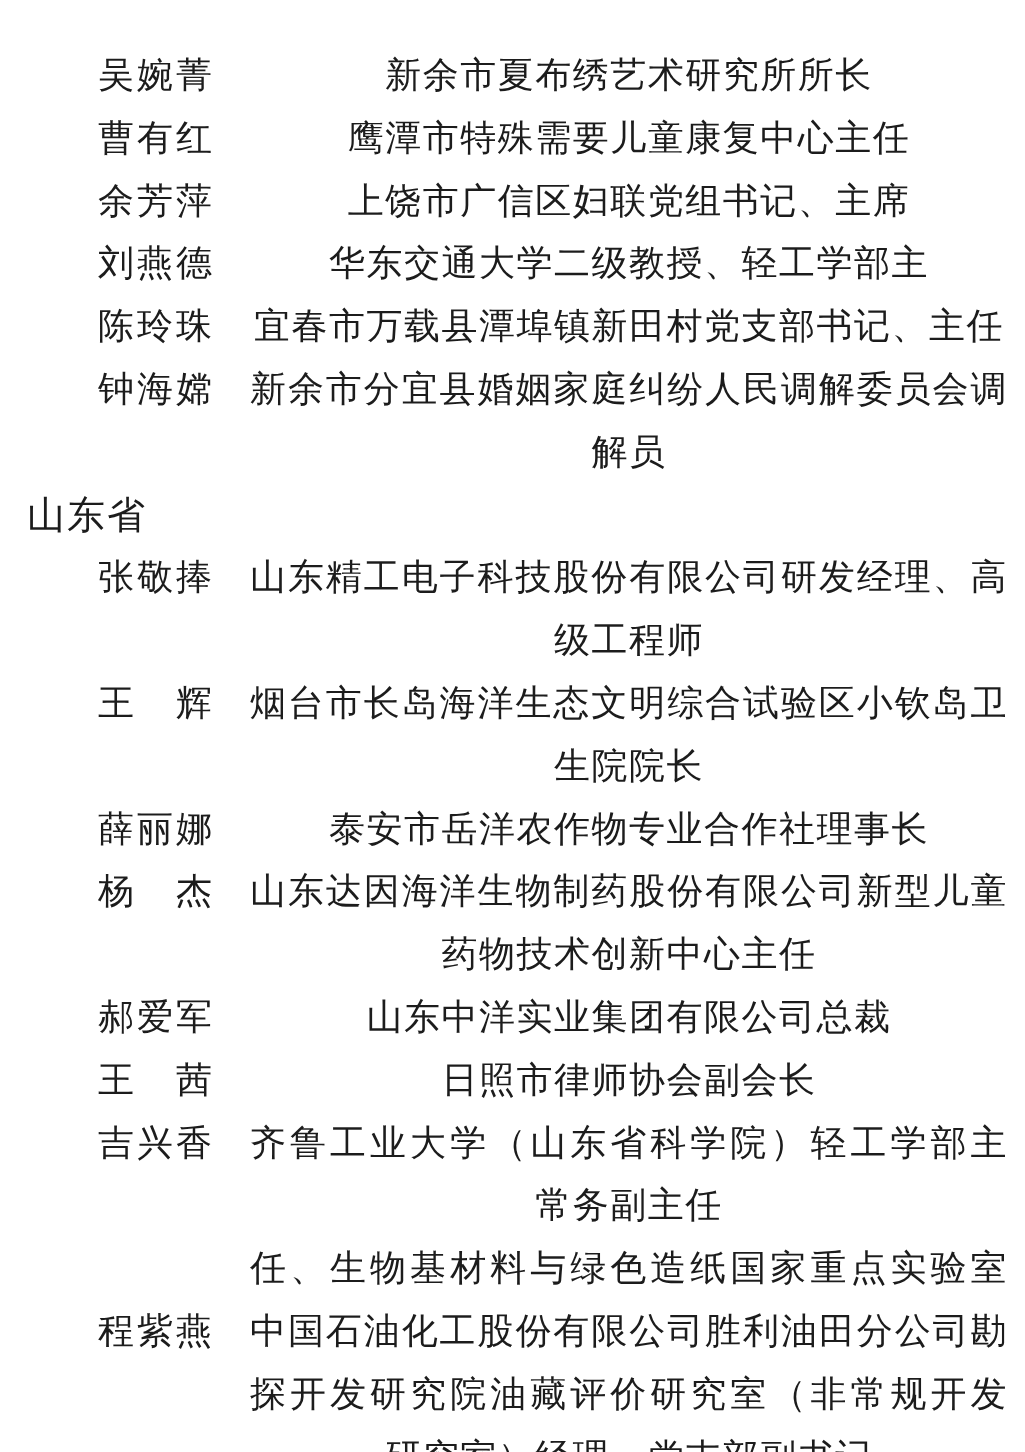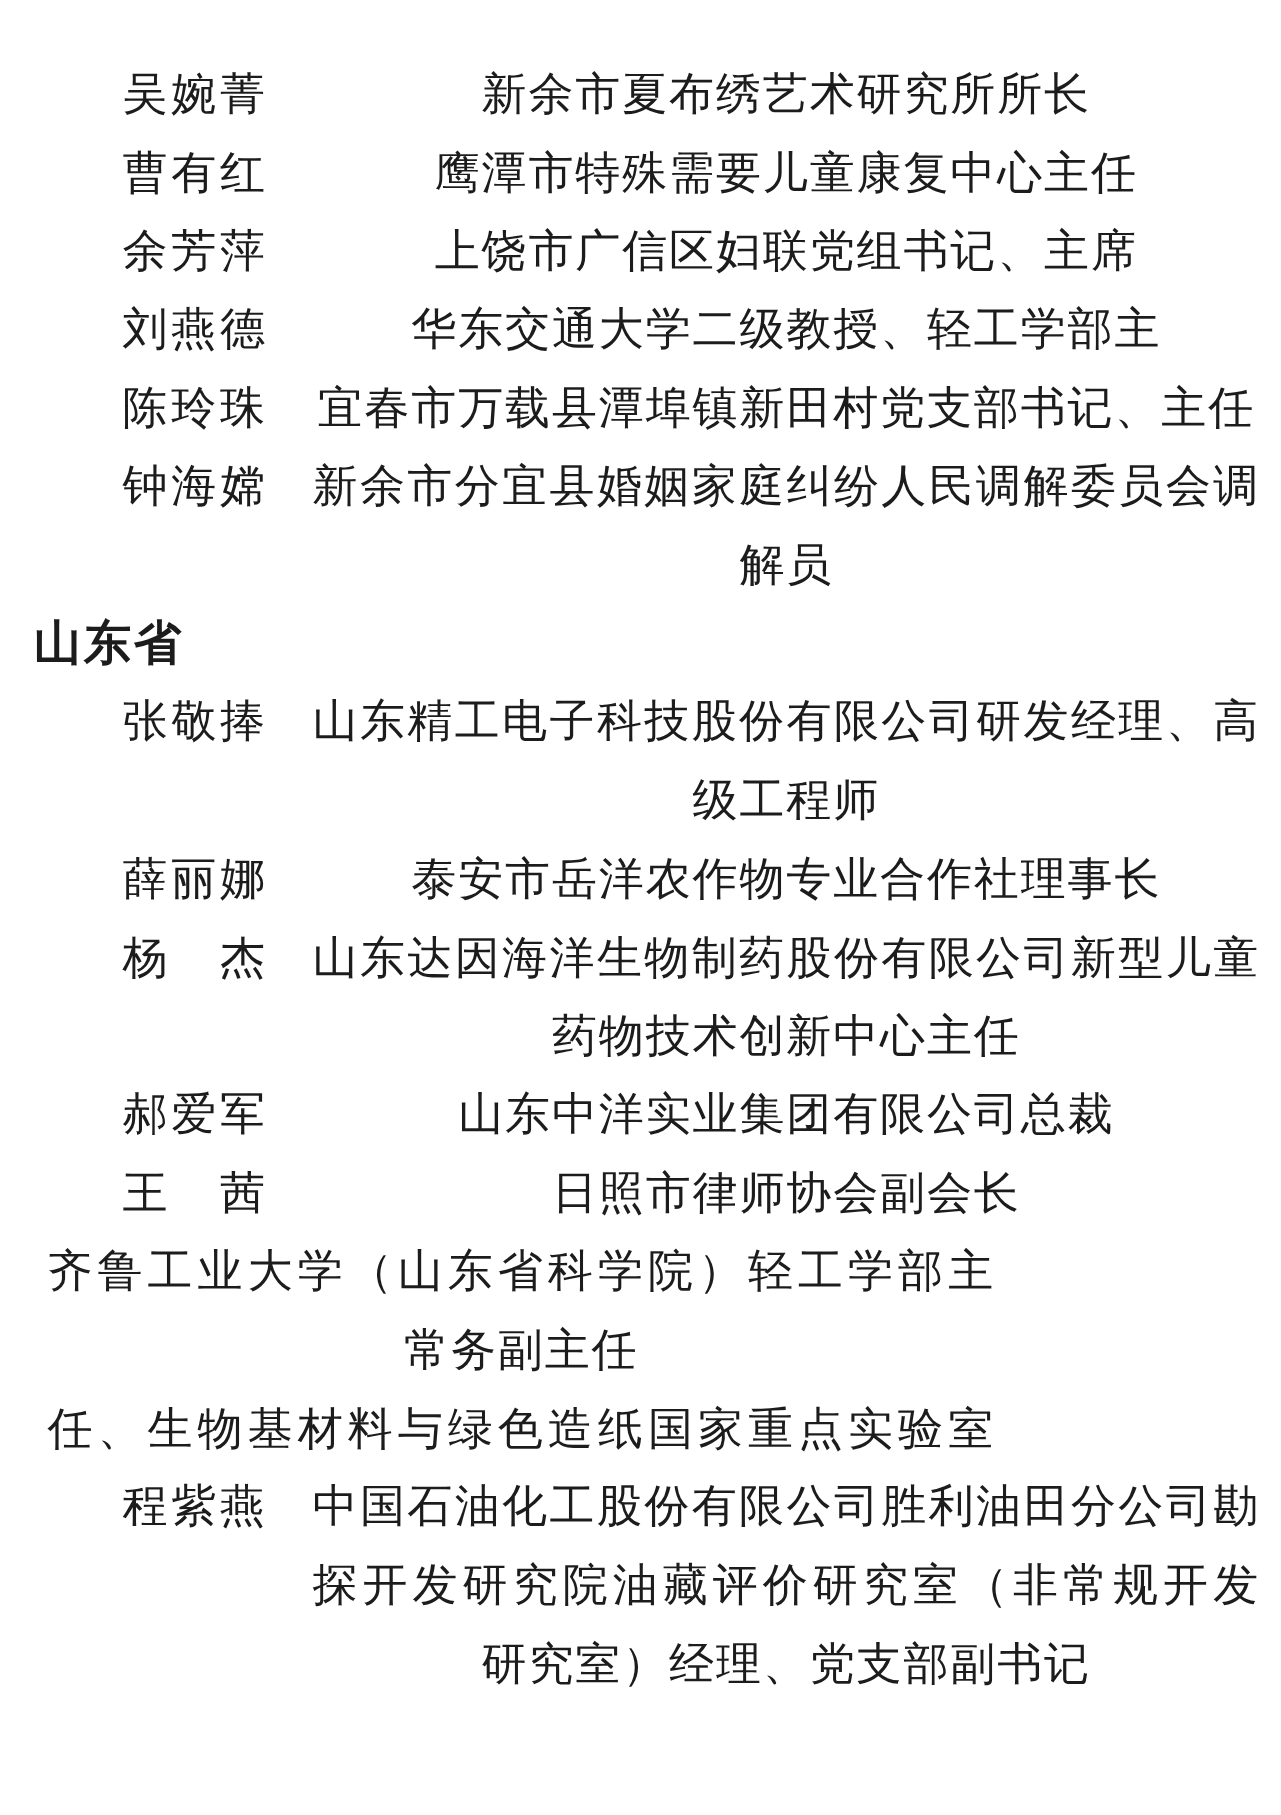--- a/index.html
+++ b/index.html
@@ -20,21 +20,21 @@
     color: #1c1c1c;
     font-family: "Liberation Serif", "DejaVu Serif", serif;
     font-size: 36px;
     letter-spacing: 1.5px;
     margin-top: 34px;
   }
   .section-header {
     margin-left: 27px;
     line-height: 62.8px;
     font-family: "Liberation Sans", "DejaVu Sans", sans-serif;
-    font-weight: 700;
+    font-weight: 400;
     font-size: 38px;
     letter-spacing: 2px;
   }
   .entry {
     display: flex;
     align-items: flex-start;
   }
   .name {
     flex: none;
     width: 114px;
@@ -101,20 +101,27 @@
     </div>
     <div class="section-header">山东省</div>
     <div class="entry">
       <div class="name">张敬捧</div>
       <div class="title">
         <div class="line stretch">山东精工电子科技股份有限公司研发经理、高</div>
         <div class="line">级工程师</div>
       </div>
     </div>
     <div class="entry">
+      <div class="name">王辉</div>
+      <div class="title">
+        <div class="line stretch">烟台市长岛海洋生态文明综合试验区小钦岛卫</div>
+        <div class="line">生院院长</div>
+      </div>
+    </div>
+    <div class="entry">
       <div class="name">薛丽娜</div>
       <div class="title">
         <div class="line">泰安市岳洋农作物专业合作社理事长</div>
       </div>
     </div>
     <div class="entry">
       <div class="name">杨杰</div>
       <div class="title">
         <div class="line stretch">山东达因海洋生物制药股份有限公司新型儿童</div>
         <div class="line">药物技术创新中心主任</div>
@@ -126,20 +133,21 @@
         <div class="line">山东中洋实业集团有限公司总裁</div>
       </div>
     </div>
     <div class="entry">
       <div class="name">王茜</div>
       <div class="title">
         <div class="line">日照市律师协会副会长</div>
       </div>
     </div>
     <div class="entry">
+      <div class="name">吉兴香</div>
       <div class="title">
         <div class="line stretch">齐鲁工业大学（山东省科学院）轻工学部主</div>
         <div class="line">常务副主任</div>
         <div class="line stretch">任、生物基材料与绿色造纸国家重点实验室</div>
       </div>
     </div>
     <div class="entry">
       <div class="name">程紫燕</div>
       <div class="title">
         <div class="line stretch">中国石油化工股份有限公司胜利油田分公司勘</div>

